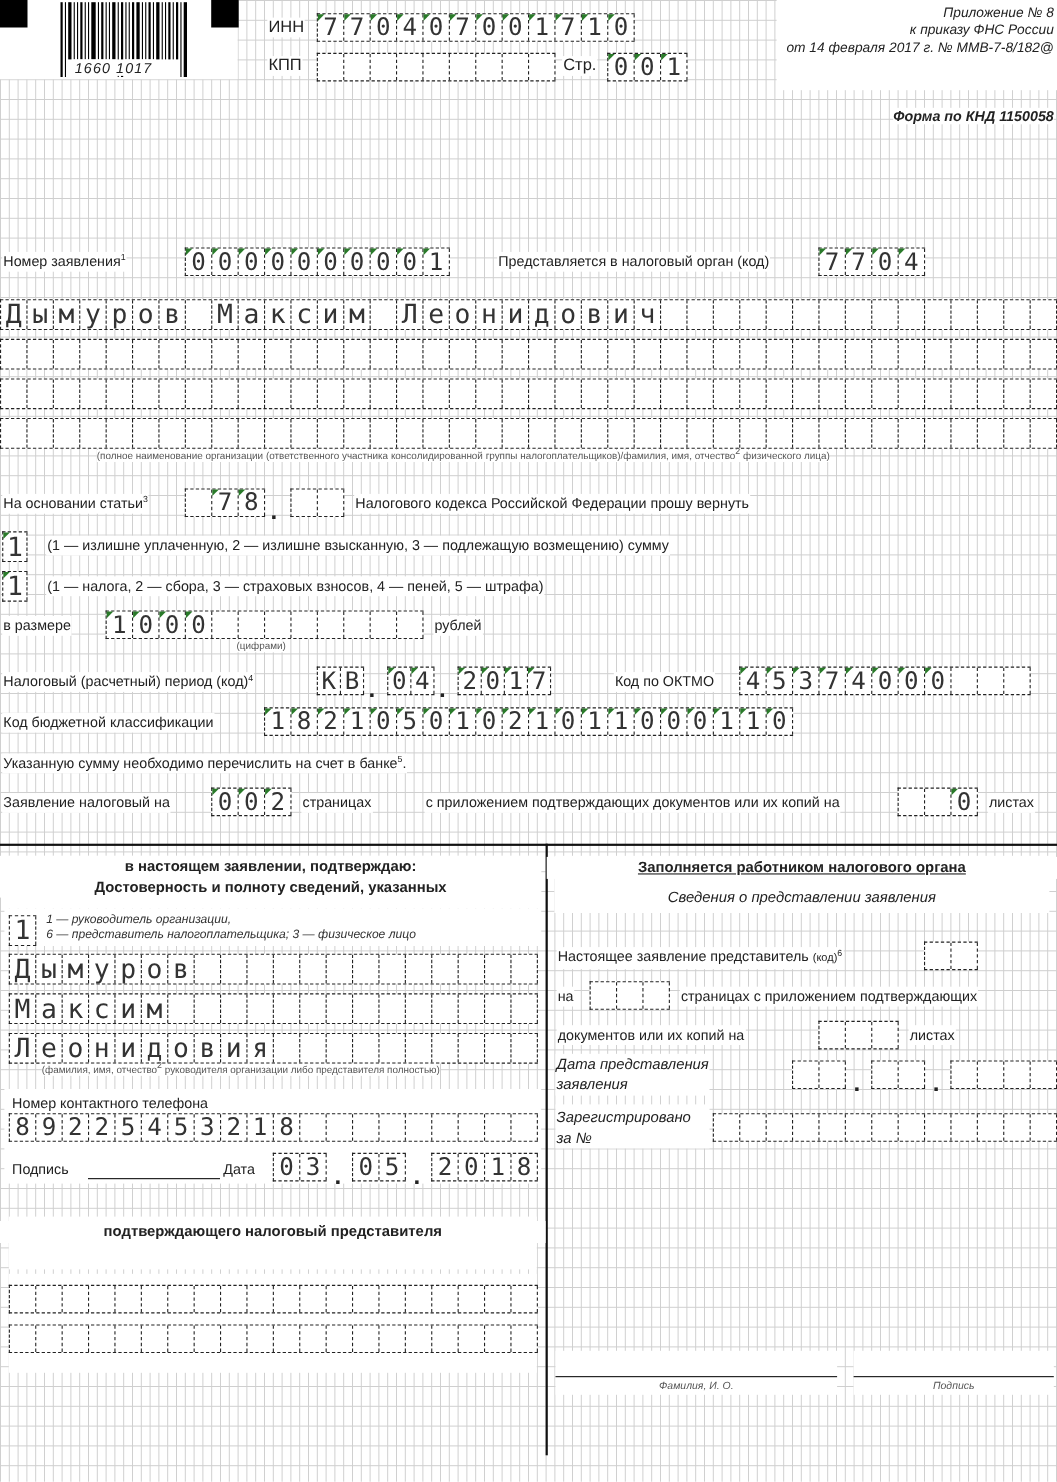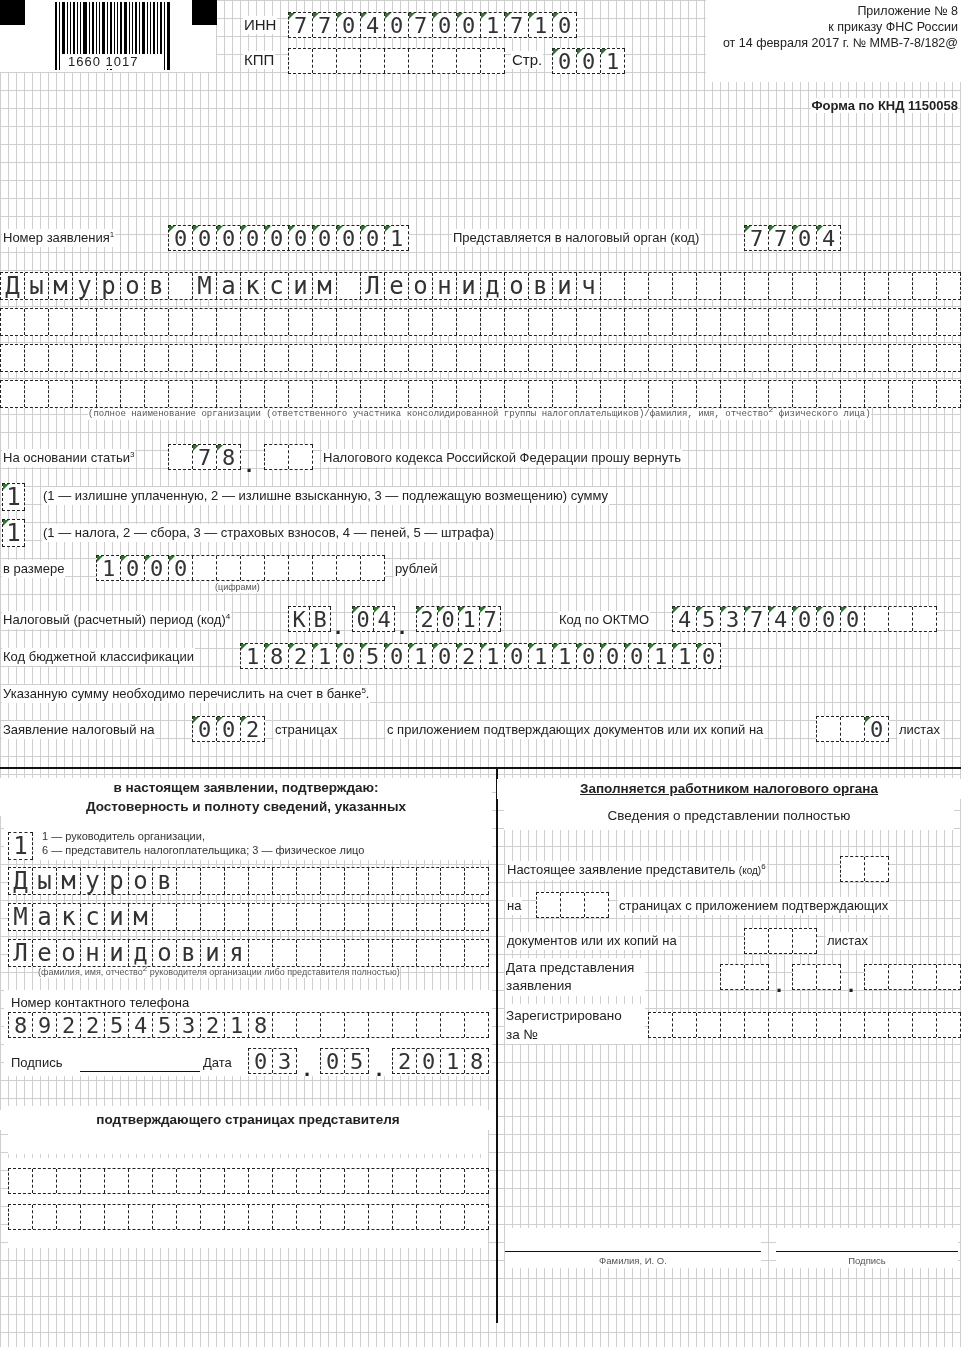--- a/index.html
+++ b/index.html
@@ -6,21 +6,21 @@
   body {
     width:961px; height:1347px; position:relative; overflow:hidden;
     background-color:#fff;
     background-image:
       linear-gradient(to right, #cfcfcf 1px, transparent 1px),
       linear-gradient(to bottom, #cfcfcf 1px, transparent 1px);
     background-size: 8px 100%, 100% 18px;
     font-family:"Liberation Sans", sans-serif;
     color:#222;
   }
-  .abs { position:absolute; }
+  .abs { position:absolute;font-style:italic; }
   .white { background:#fff; }
   .lbl { position:absolute; font-size:14px; white-space:nowrap; background:#fff; padding:0 1px; line-height:18px; }
   .small { font-size:13px; }
   .tiny { position:absolute; font-size:9px; color:#555; white-space:nowrap; background:#fff; line-height:11px; }
   sup { font-size:8px; vertical-align:super; line-height:0; }
   .cells { position:absolute; display:flex; background:#fff; border:1px dashed #222; border-right:none; }
   .cell {
     border-right:1px dashed #222; box-sizing:border-box; position:relative;
     font-family:"DejaVu Sans Mono", monospace; font-weight:200; color:#333;
     display:flex; align-items:center; justify-content:center;
@@ -307,21 +307,21 @@
     <div class="cell" style="width: 24px; height: 26px; font-size: 24px;"></div>
     <div class="cell" style="width: 24px; height: 26px; font-size: 24px;"></div>
     <div class="cell" style="width: 24px; height: 26px; font-size: 24px;"></div>
     <div class="cell" style="width: 24px; height: 26px; font-size: 24px;"></div>
     <div class="cell" style="width: 24px; height: 26px; font-size: 24px;"></div>
     <div class="cell" style="width: 24px; height: 26px; font-size: 24px;"></div>
     <div class="cell" style="width: 24px; height: 26px; font-size: 24px;"></div>
     <div class="cell" style="width: 24px; height: 26px; font-size: 24px;"></div>
     <div class="cell" style="width: 24px; height: 26px; font-size: 24px;"></div>
   </div>
-<div class="tiny" style="left:88px;top:409px;font-family:Liberation Mono, monospace;"><span>(полное наименование организации (ответственного участника консолидированной группы налогоплательщиков)/фамилия, имя, отчество</span><sup>2</sup> <span>физического лица)</span></div>
+<div class="tiny" style="left:88px;top:409px;"><span>(полное наименование организации (ответственного участника консолидированной группы налогоплательщиков)/фамилия, имя, отчество</span><sup>2</sup> <span>физического лица)</span></div>
 
 <div class="lbl small" style="left:2px;top:449px;"><span>На основании статьи</span><sup>3</sup></div>
 <div class="cells" style="left:168px;top:444px;">
     <div class="cell" style="width: 24px; height: 24px; font-size: 22px;"></div>
     <div class="cell mark" style="width: 24px; height: 24px; font-size: 22px;">7</div>
     <div class="cell mark" style="width: 24px; height: 24px; font-size: 22px;">8</div>
   </div>
 <div class="sep" style="left:246px;top:460px;">.</div>
 <div class="cells" style="left:264px;top:444px;">
     <div class="cell" style="width: 24px; height: 24px; font-size: 22px;"></div>
@@ -553,21 +553,21 @@
 <div class="sep" style="left:376px;top:1064px;">.</div>
 <div class="cells" style="left:392px;top:1048px;">
     <div class="cell" style="width: 24px; height: 24px; font-size: 22px;">2</div>
     <div class="cell" style="width: 24px; height: 24px; font-size: 22px;">0</div>
     <div class="cell" style="width: 24px; height: 24px; font-size: 22px;">1</div>
     <div class="cell" style="width: 24px; height: 24px; font-size: 22px;">8</div>
   </div>
 
 <div class="abs white" style="left:8px;top:1106px;width:480px;height:48px;"></div>
 <div class="title" style="left:0;width:496px;top:1110px;font-size:13.5px;line-height:20px;">
-  <div>подтверждающего страницах представителя</div>
+  <div>подтверждающего налоговый представителя</div>
 </div>
 <div class="abs white" style="left:8px;top:1158px;width:480px;height:90px;"></div>
 <div class="cells" style="left:8px;top:1168px;">
     <div class="cell" style="width: 24px; height: 24px; font-size: 22px;"></div>
     <div class="cell" style="width: 24px; height: 24px; font-size: 22px;"></div>
     <div class="cell" style="width: 24px; height: 24px; font-size: 22px;"></div>
     <div class="cell" style="width: 24px; height: 24px; font-size: 22px;"></div>
     <div class="cell" style="width: 24px; height: 24px; font-size: 22px;"></div>
     <div class="cell" style="width: 24px; height: 24px; font-size: 22px;"></div>
     <div class="cell" style="width: 24px; height: 24px; font-size: 22px;"></div>
@@ -603,21 +603,21 @@
     <div class="cell" style="width: 24px; height: 24px; font-size: 22px;"></div>
     <div class="cell" style="width: 24px; height: 24px; font-size: 22px;"></div>
     <div class="cell" style="width: 24px; height: 24px; font-size: 22px;"></div>
     <div class="cell" style="width: 24px; height: 24px; font-size: 22px;"></div>
     <div class="cell" style="width: 24px; height: 24px; font-size: 22px;"></div>
     <div class="cell" style="width: 24px; height: 24px; font-size: 22px;"></div>
   </div>
 
 <div class="abs white" style="left:504px;top:778px;width:450px;height:52px;"></div>
 <div class="title" style="left:497px;width:464px;top:779px;font-size:13.5px;line-height:20px;text-decoration:underline;">Заполняется работником налогового органа</div>
-<div class="abs" style="left:497px;width:464px;top:808px;text-align:center;font-size:13.5px;">Сведения о представлении полностью</div>
+<div class="abs" style="left:497px;width:464px;top:808px;text-align:center;font-size:13.5px;">Сведения о представлении заявления</div>
 
 <div class="lbl small" style="left:506px;top:861px;"><span>Настоящее заявление представитель</span> <span style="font-size:10px;">(код)</span><sup>6</sup></div>
 <div class="cells" style="left:840px;top:856px;">
     <div class="cell" style="width: 24px; height: 24px; font-size: 22px;"></div>
     <div class="cell" style="width: 24px; height: 24px; font-size: 22px;"></div>
   </div>
 
 <div class="lbl small" style="left:506px;top:897px;">на</div>
 <div class="cells" style="left:536px;top:892px;">
     <div class="cell" style="width: 24px; height: 24px; font-size: 22px;"></div>

